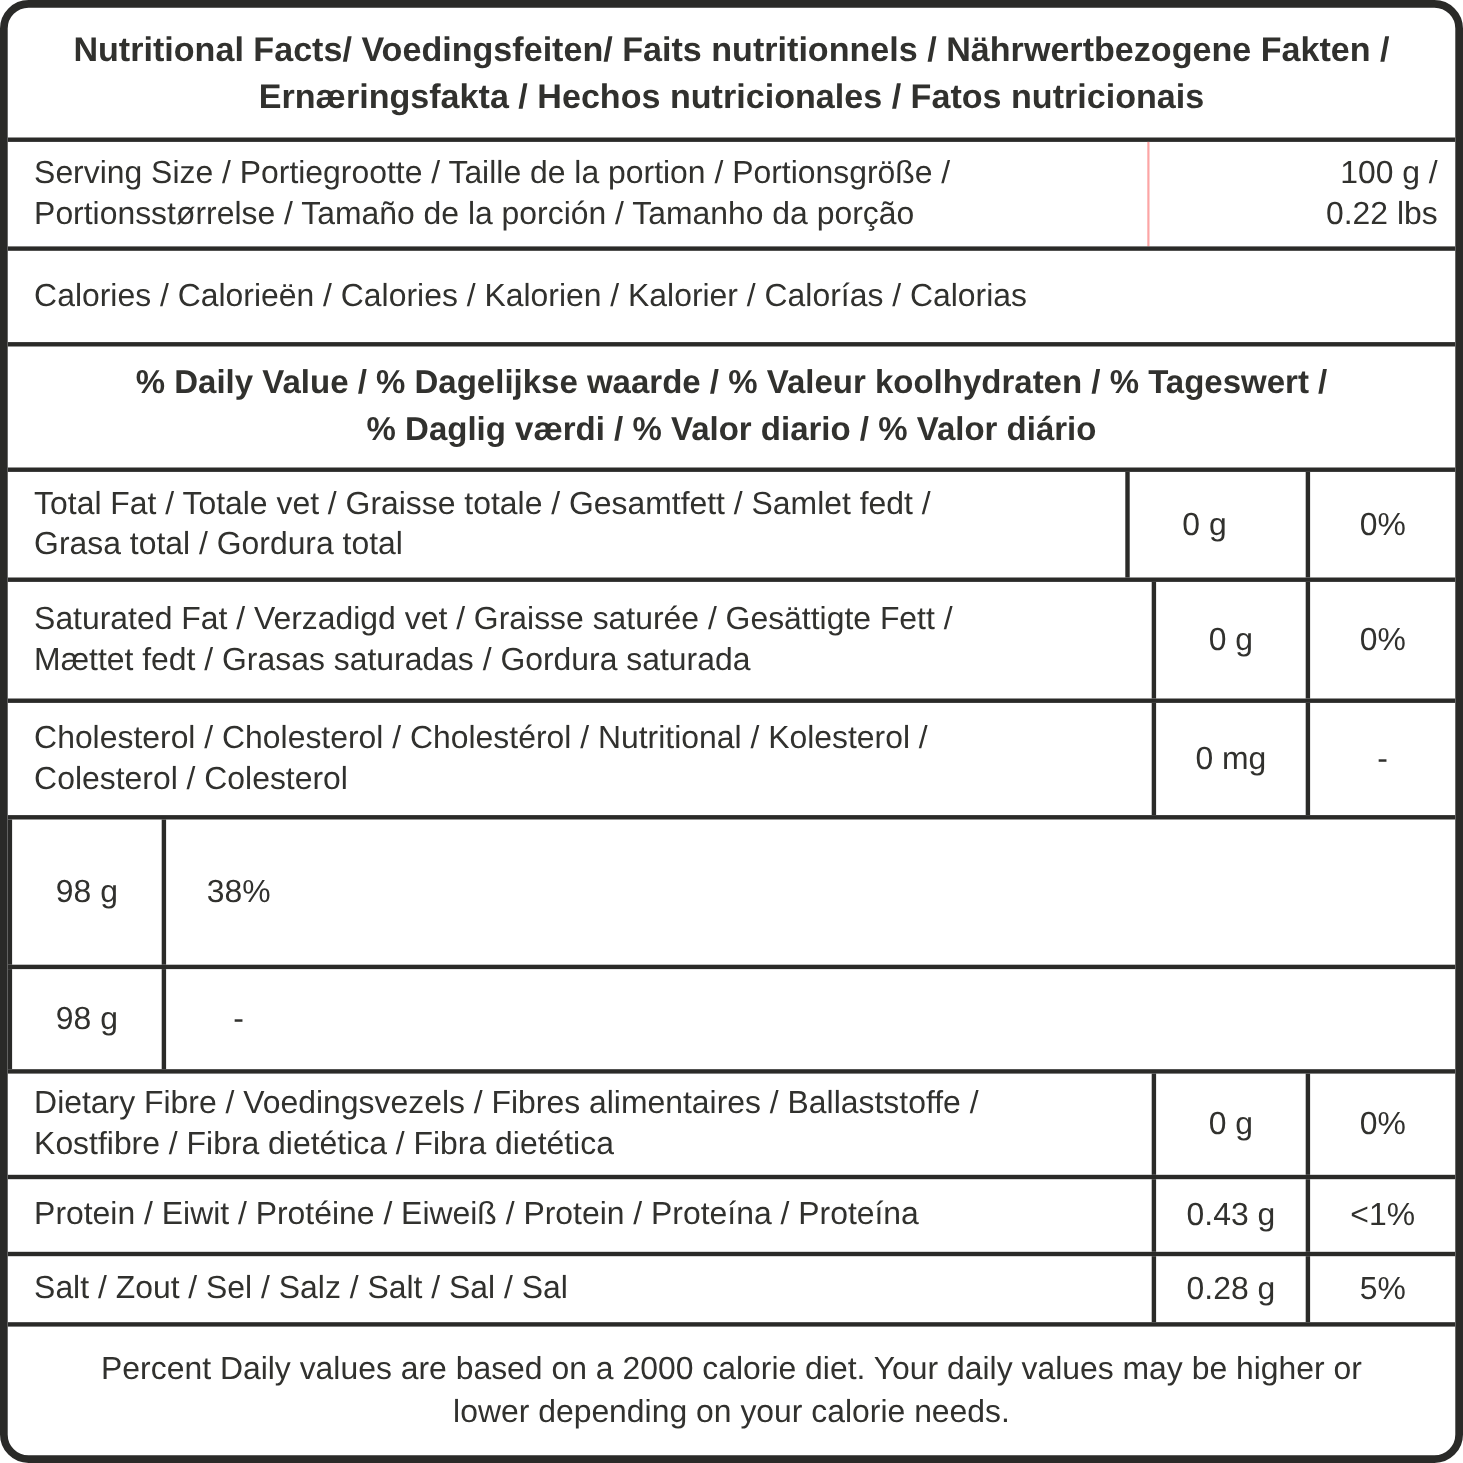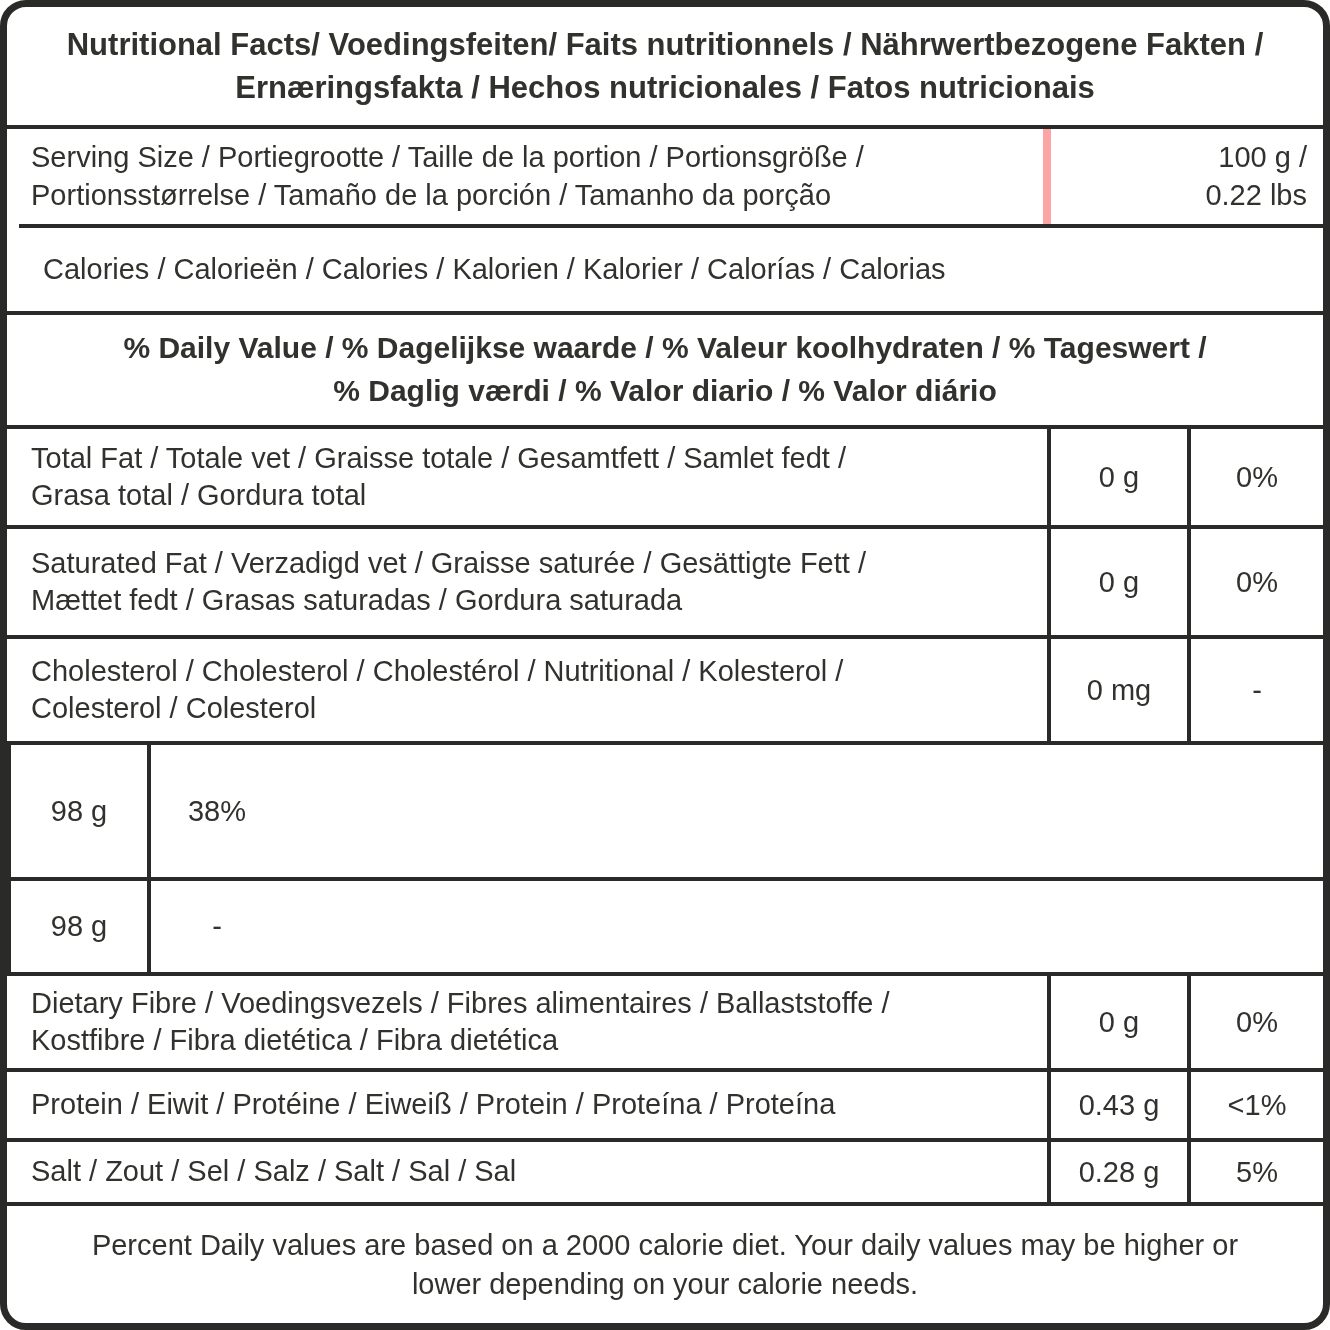--- a/index.html
+++ b/index.html
@@ -57,21 +57,21 @@
   .pct-cell {
     flex: 0 0 136px;
     border-left: 4px solid #2a2a28;
     justify-content: center;
     text-align: center;
     font-size: 29px;
     padding: 4px 6px;
   }
   .wide-val-cell {
     flex: 0 0 280px;
-    border-left: 8px solid #fca5a5;
+    border-left: 2px solid #fca5a5;
     justify-content: flex-end;
     text-align: right;
     font-size: 29px;
     line-height: 1.3;
     padding: 4px 16px 4px 24px;
     white-space: pre-line;
   }
   .full-cell {
     flex: 1 1 auto;
     justify-content: center;
@@ -90,23 +90,23 @@
     line-height: 1.42;
   }
   .footnote-row .full-cell {
     font-size: 29px;
     line-height: 1.32;
   }
 
   
   .h-title   { height: 118px; }
   .h-serving { height: 95px;  }
-  .h-cal     { height: 83px; margin-left: 12px;  }
+  .h-cal     { height: 83px;  }
   .h-dv      { height: 110px; }
-  .h-fat     { height: 96px;  }
+  .h-fat     { height: 96px; gap: 24px;  }
   .h-satfat  { height: 106px; justify-content: flex-end; }
   .h-chol    { height: 102px; }
   .h-carb    { height: 132px; }
   .h-sugar   { height: 91px;  }
   .h-fibre   { height: 92px;  }
   .h-protein { height: 66px;  }
   .h-salt    { height: 60px;  }
   .footnote-row { flex: 1 1 auto; }
 </style>
 </head>

